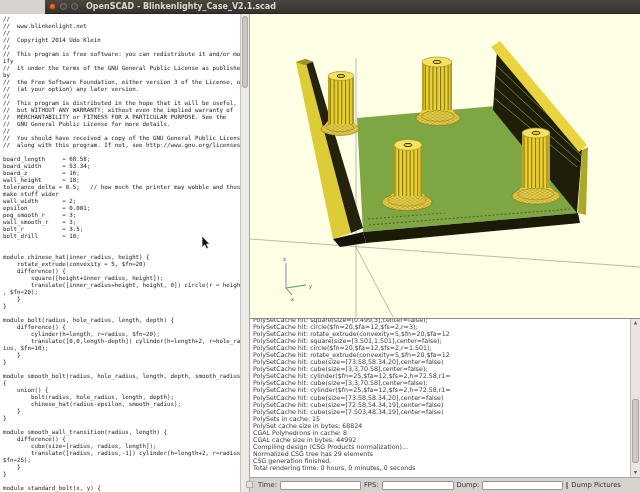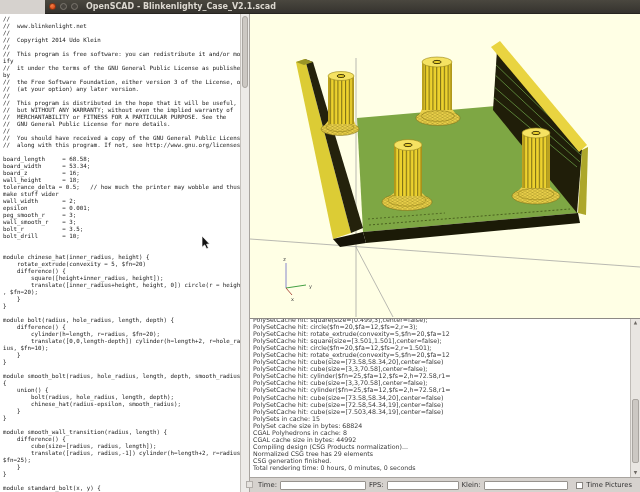--- a/index.html
+++ b/index.html
@@ -57,21 +57,21 @@
   .cscroll .arrow { position:absolute; left:0; width:9px; height:8px; font-size:4.5px;
     color:#6e6a65; text-align:center; line-height:8px; }
   .cscroll .up { top:0; }
   .cscroll .down { bottom:0; }
   .cthumb { position:absolute; left:1px; top:80px; width:7px; height:64px;
     background:#ccc8c3; border:1px solid #a9a5a0; border-radius:2px; }
   
   .statusbar {
     height:15px; background:#d6d2ce; border-top:1px solid #a8a49f;
     display:flex; align-items:center; gap:3px;
-    font-size:6.8px; color:#333; padding:0 8px 0 8px;
+    font-size:6.8px; color:#333; padding:0 20px 0 8px;
   }
   .statusbar label { white-space:nowrap; }
   .sinput { height:9px; background:#fff; border:1px solid #97938e; border-radius:1px;
     font-size:6px; padding:0 2px; font-family:"DejaVu Sans", sans-serif; }
   .in-time { width:86px; } .in-fps { width:72px; } .in-steps { width:84px; }
   .checkbox { width:7px; height:7px; background:#fff; border:1px solid #8a8681; margin-left:auto; }
   .grip { position:absolute; left:246px; top:481px; width:7px; height:7px;
     background:#e6e3df; border:1px solid #b2aeaa; }
   .cursor { position:absolute; left:201px; top:222px; }
 </style>
@@ -245,21 +245,21 @@
         <div class="cthumb"></div>
         <div class="arrow down">▼</div>
       </div>
     </div>
 
     <div class="statusbar">
       <label>Time:</label>
       <input class="sinput in-time" value="" style="">
       <label>FPS:</label>
       <input class="sinput in-fps" value="" style="">
-      <label>Klein:</label>
+      <label>Dump:</label>
       <input class="sinput in-steps" value="" style="">
       <span class="checkbox"></span>
-      <label>Time Pictures</label>
+      <label>Dump Pictures</label>
     </div>
   </div>
 </div>
 
 <div class="grip"></div>
 
 </body></html>

